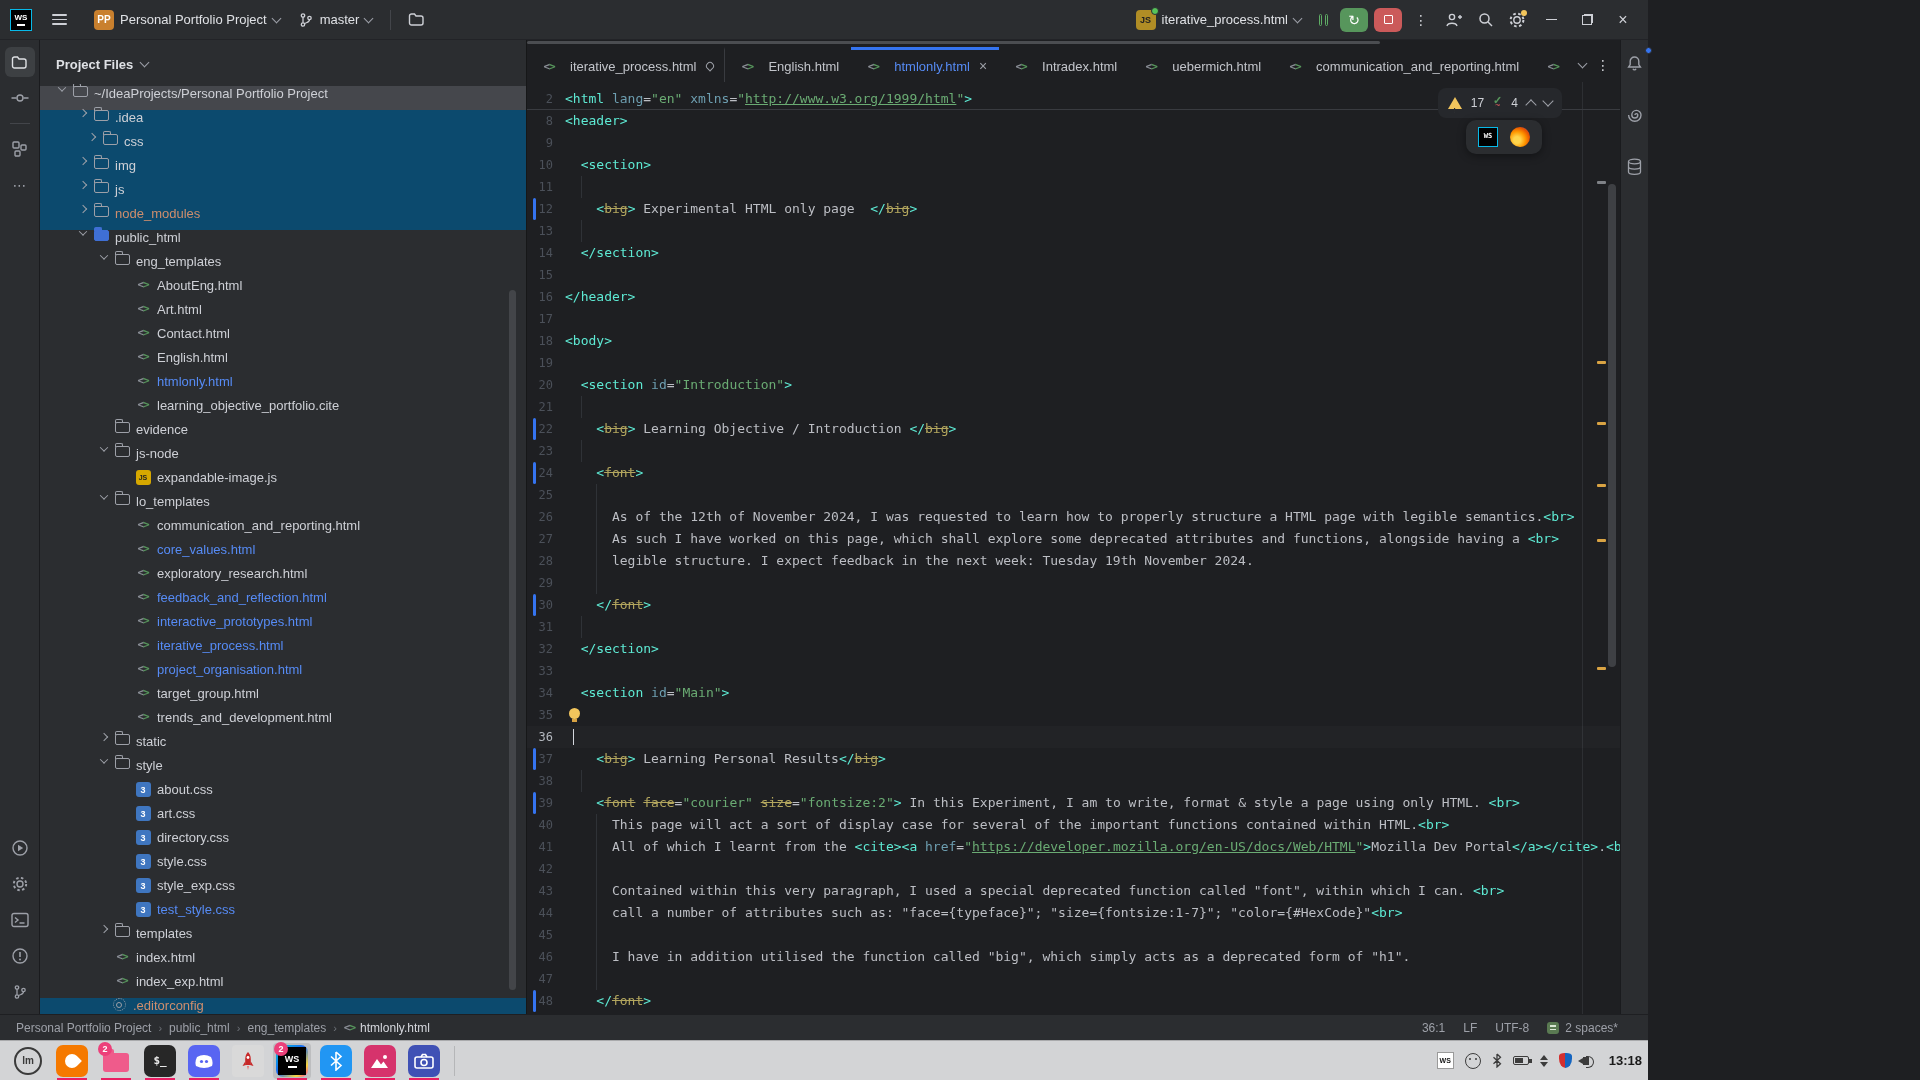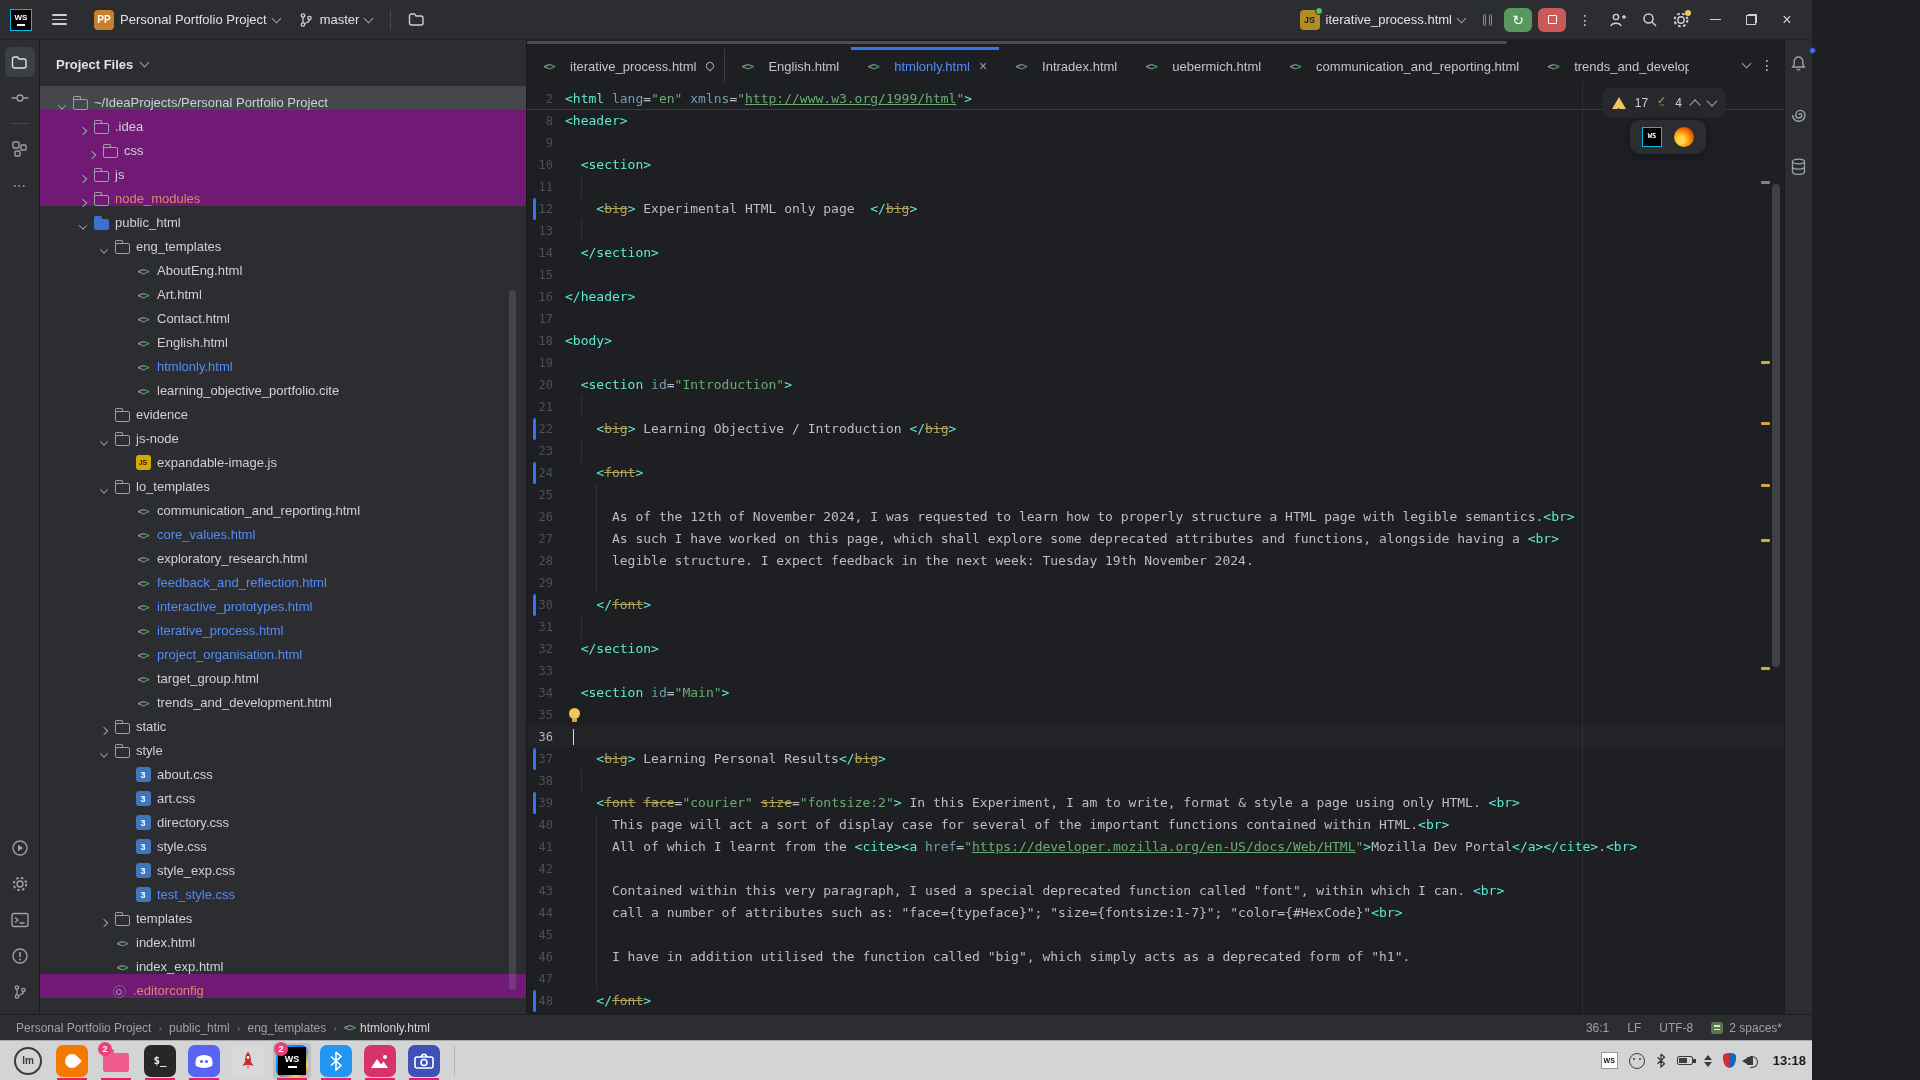--- a/index.html
+++ b/index.html
@@ -1,18 +1,18 @@
 <!DOCTYPE html>
 <html><head>
 <meta charset="utf-8">
 <style>
   *{box-sizing:border-box;margin:0;padding:0}
   html,body{width:1920px;height:1080px;overflow:hidden;background:#1e1f22;
     font-family:"Liberation Sans","DejaVu Sans",sans-serif;-webkit-font-smoothing:antialiased}
-  #app{position:relative;width:1812px;height:1080px;display:flex;flex-direction:column}
+  #app{position:relative;width:1648px;height:1080px;display:flex;flex-direction:column}
 
   
   #titlebar{height:40px;background:#2b2d30;display:flex;align-items:center;padding:0 10px;
     border-bottom:1px solid #222327;color:#dfe1e5;font-size:13px;flex:0 0 40px}
   .tb-left,.tb-right{display:flex;align-items:center;gap:6px}
   .tb-right{margin-left:auto}
   .wsbox{width:22px;height:22px;background:#000;border:1px solid #08b9e8;display:flex;flex-direction:column;
     align-items:center;justify-content:center;margin-right:6px}
   .wsbox b{font-size:8px;color:#fff;letter-spacing:0;line-height:8px}
   .wsbox i{display:block;width:8px;height:2px;background:#fff;margin-top:2px}
@@ -49,23 +49,23 @@
   #lstripe{width:40px;background:#2b2d30;border-right:1px solid #1a1b1e;display:flex;flex-direction:column;align-items:center;padding:7px 0;gap:6px}
   .st-ic{width:30px;height:30px;border-radius:6px;display:flex;align-items:center;justify-content:center;color:#9da0a8}
   .st-ic.active{background:#3d4043;color:#dfe1e5}
   .st-div{width:20px;height:1px;background:#43454a;margin:4px 0}
   #lstripe .spacer{flex:1}
 
   
   #project{width:487px;background:#2b2d30;border-right:1px solid #161718;display:flex;flex-direction:column;position:relative}
   #ppanel-head{height:44px;display:flex;align-items:center;gap:8px;padding:4px 14px 0 16px;color:#dfe1e5;font-size:13px;font-weight:700}
   #tree{flex:1;overflow:hidden;position:relative;padding-top:2px;font-size:13px;color:#ced0d6}
-  .trow{height:24px;display:flex;align-items:flex-end;white-space:nowrap;cursor:default}
+  .trow{height:24px;display:flex;align-items:flex-start;white-space:nowrap;cursor:default}
   .trow.sel{background:#45474c}
-  .trow.lib{background:#701a75}
+  .trow.lib{background:#0c4a6e}
   .trow .chev{width:16px;flex:0 0 16px;display:flex;align-items:center;justify-content:center}
   .chev i{width:6px;height:6px;border-right:1.5px solid #9da0a8;border-bottom:1.5px solid #9da0a8;display:block}
   .chev.down i{transform:rotate(45deg) translate(-1px,-1px)}
   .chev.right i{transform:rotate(-45deg)}
   .ficon{width:20px;flex:0 0 20px;display:flex;align-items:center;justify-content:center;margin-right:4px}
   .fi-folder{width:15px;height:11px;border:1.5px solid #9da0a8;border-radius:2px;position:relative}
   .fi-folder::before{content:"";position:absolute;top:-4px;left:-1px;width:6px;height:3px;border:1.5px solid #9da0a8;border-bottom:none;border-radius:2px 2px 0 0}
   .fi-folder.blue{background:#3f6fd4;border-color:#3f6fd4}
   .fi-folder.blue::before{border-color:#3f6fd4;background:#3f6fd4}
   .fi-html{font-family:"DejaVu Sans Mono",monospace;font-size:11px;font-weight:bold;letter-spacing:-1px}
@@ -375,20 +375,29 @@
             </span>
             <span>css</span>
           </div>
           <div class="trow lib" style="padding-left: 35px;">
             <span class="chev right">
               <i></i>
             </span>
             <span class="ficon">
               <span class="fi-folder"></span>
             </span>
+            <span>img</span>
+          </div>
+          <div class="trow lib" style="padding-left: 35px;">
+            <span class="chev right">
+              <i></i>
+            </span>
+            <span class="ficon">
+              <span class="fi-folder"></span>
+            </span>
             <span>js</span>
           </div>
           <div class="trow lib" style="padding-left: 35px;">
             <span class="chev right">
               <i></i>
             </span>
             <span class="ficon">
               <span class="fi-folder"></span>
             </span>
             <span class="t-orange">node_modules</span>

